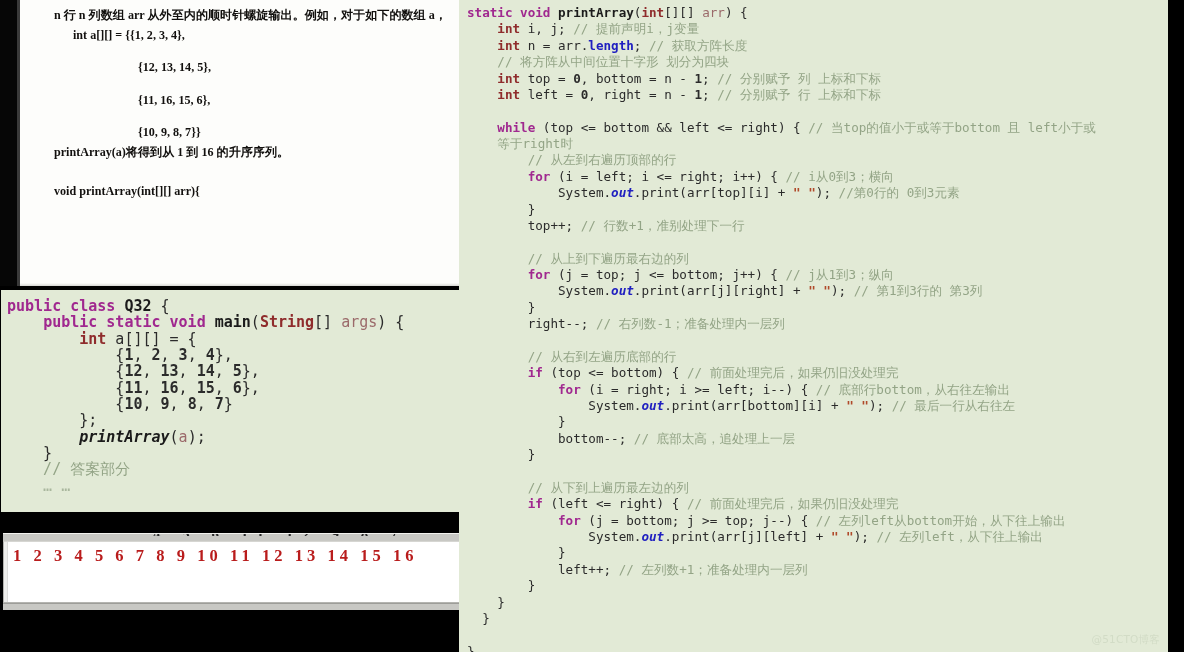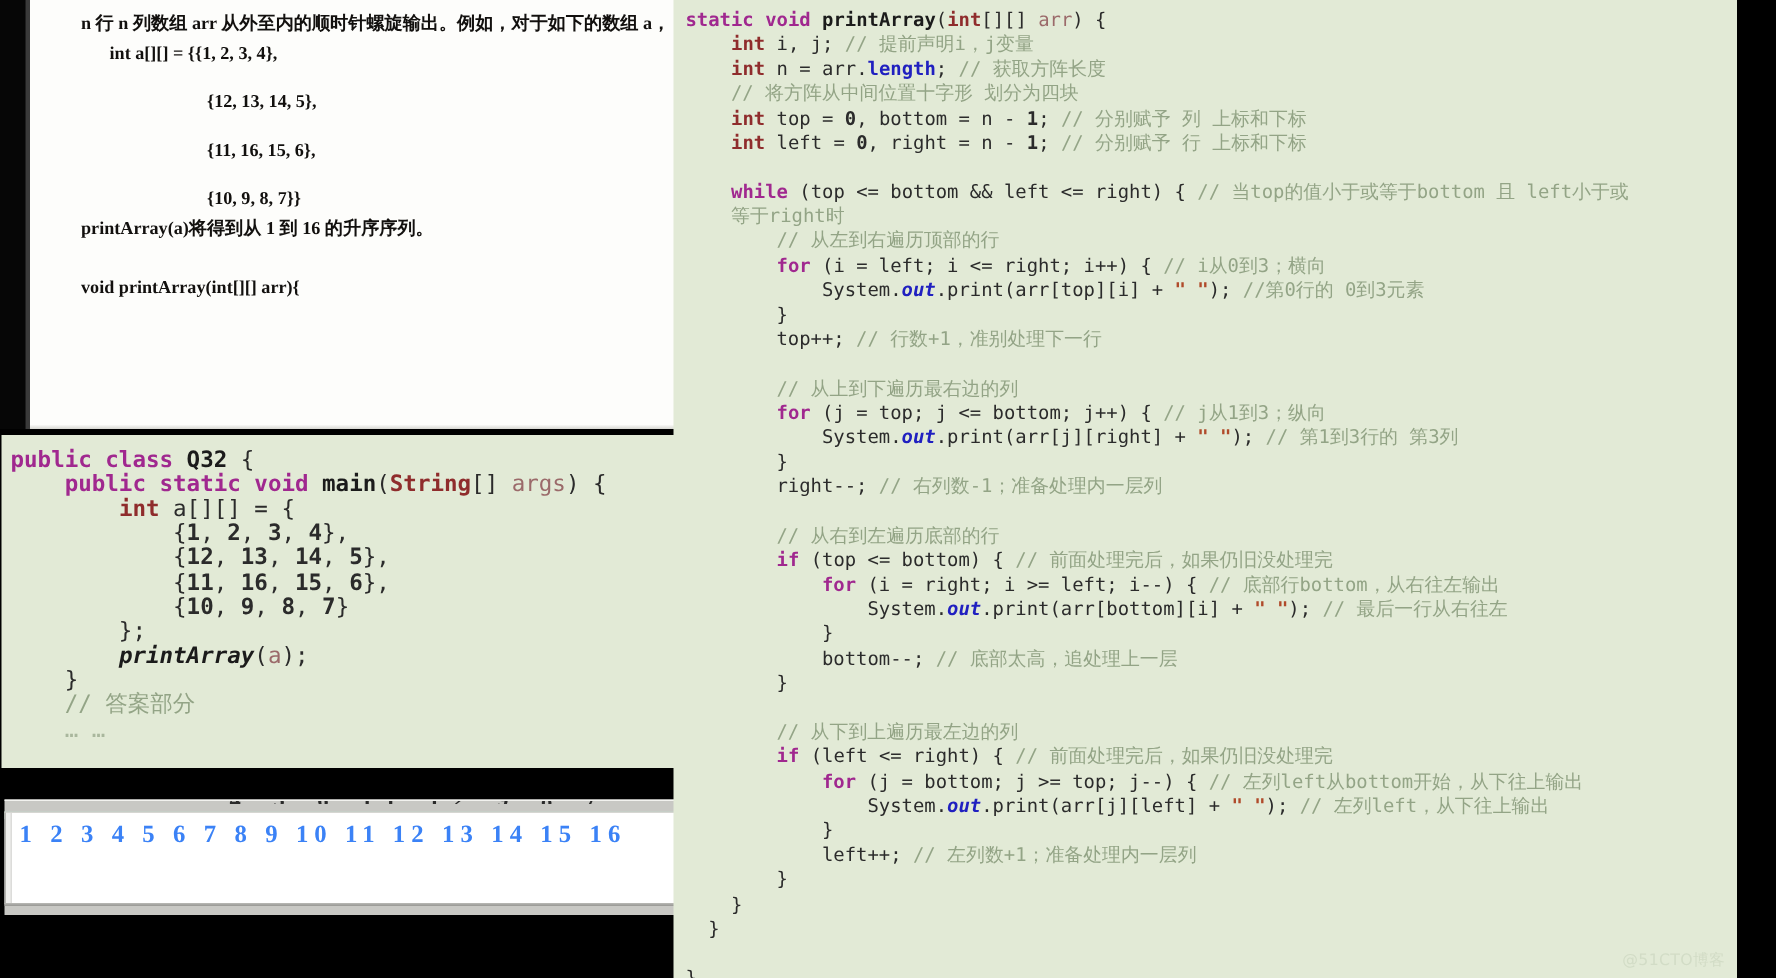--- a/index.html
+++ b/index.html
@@ -162,21 +162,21 @@
     position: absolute;
     right: 0; top: 0;
     width: 6px; height: 100%;
     background: #e6e6e3;
     border-left: 1px solid #c8c8c4;
     box-sizing: border-box;
   }
   #console-text {
     position: absolute;
     left: 9px; top: 4px;
-    color: #3b82f6;
+    color: #b91c1c;
     font-family: "Liberation Serif", "DejaVu Serif", serif;
     font-size: 16.5px;
     font-weight: 700;
     letter-spacing: 4.05px;
     white-space: pre;
   }
   #console-bottombar {
     position: absolute;
     left: 3px; top: 70px;
     width: 465px; height: 6px;
@@ -186,21 +186,21 @@
   #console-corner {
     position: absolute;
     left: 466px; top: 0px;
     width: 5px; height: 76px;
     background: #9c9c98;
   }
 
   
   #code-right {
     position: absolute;
-    left: 449px; top: 0;
+    left: 459px; top: 0;
     width: 709px; height: 652px;
     background: #e2ead6;
     overflow: hidden;
   }
   #code-right pre {
     margin: 0;
     padding: 5px 0 0 8px;
     font-family: "DejaVu Sans Mono", monospace;
     font-size: 12.6px;
     line-height: 16.37px;

